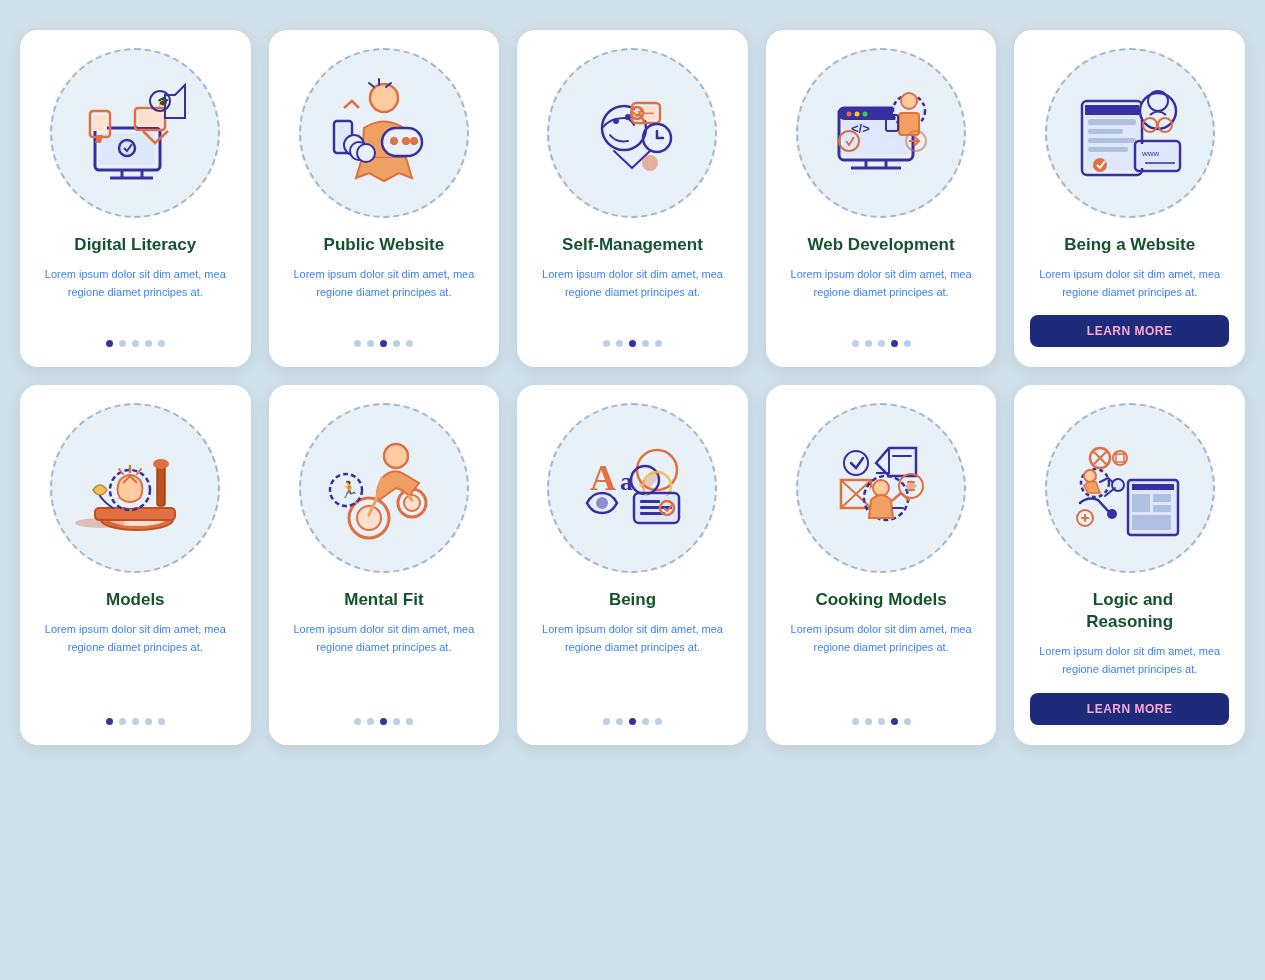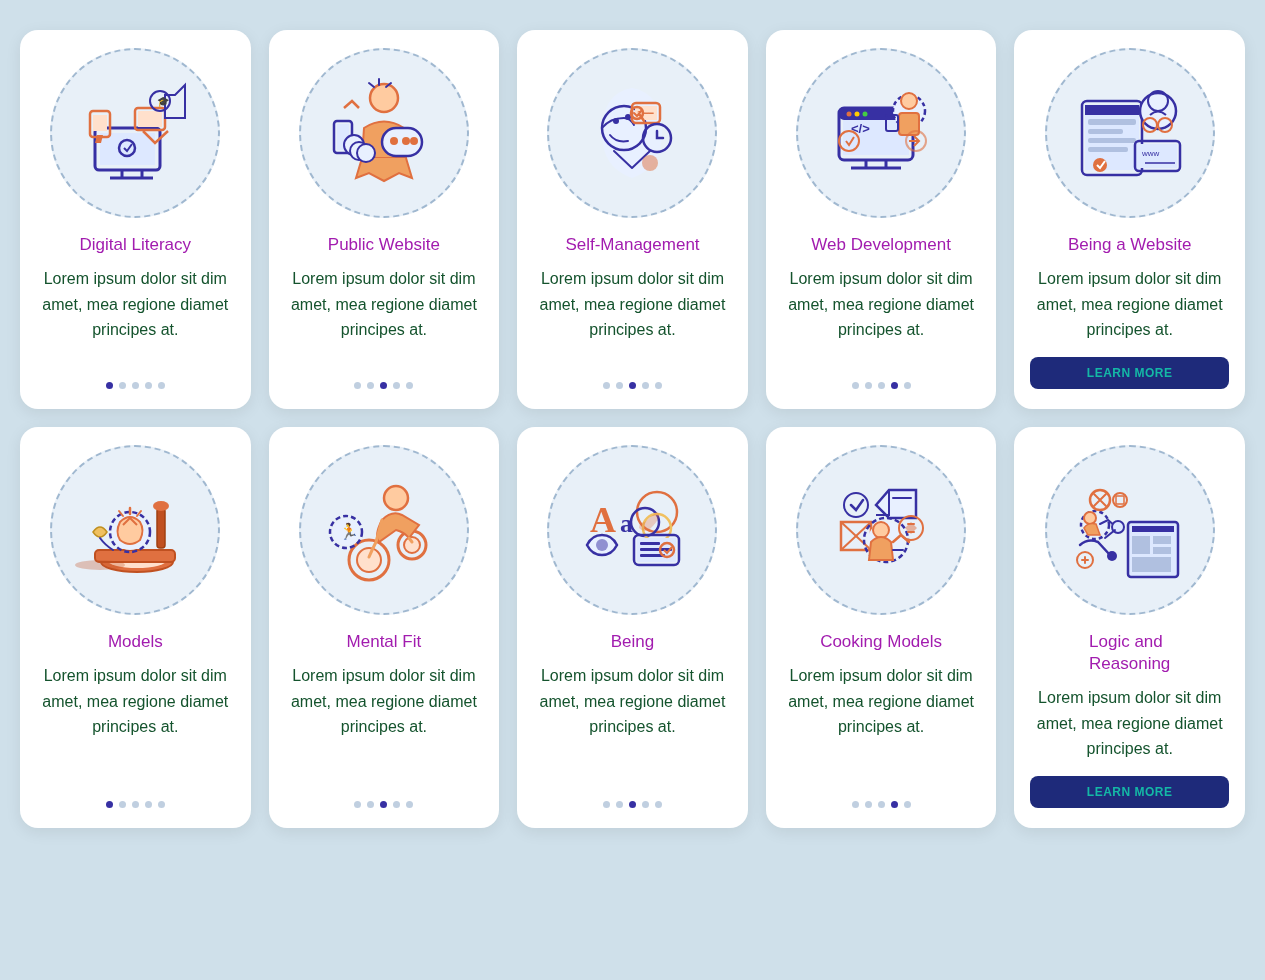--- a/index.html
+++ b/index.html
@@ -38,29 +38,29 @@
       margin-bottom: 16px;
       position: relative;
       flex-shrink: 0;
     }
     .icon-area svg {
       width: 120px;
       height: 120px;
     }
     .card-title {
       font-size: 17px;
-      font-weight: 400;
-      color: #a21caf;
-      text-align: left;
+      font-weight: 700;
+      color: #14532d;
+      text-align: right;
       margin-bottom: 10px;
       line-height: 1.3;
     }
     .card-desc {
-      font-size: 16px;
-      color: #14532d;
+      font-size: 11px;
+      color: #3b82f6;
       text-align: center;
       line-height: 1.6;
       flex: 1;
     }
     .dots {
       display: flex;
       gap: 6px;
       margin-top: 14px;
       align-items: center;
     }
@@ -69,21 +69,21 @@
       height: 7px;
       border-radius: 50%;
       background: #c0cfe0;
     }
     .dot.active {
       background: #3730a3;
     }
     .learn-btn {
       margin-top: 14px;
       background: #1e2a7a;
-      color: #14b8a6;
+      color: #f9a8d4;
       border: none;
       border-radius: 8px;
       padding: 9px 9px;
       font-size: 12px;
       font-weight: 700;
       letter-spacing: 0.5px;
       cursor: pointer;
       width: 100%;
     }
   </style>

